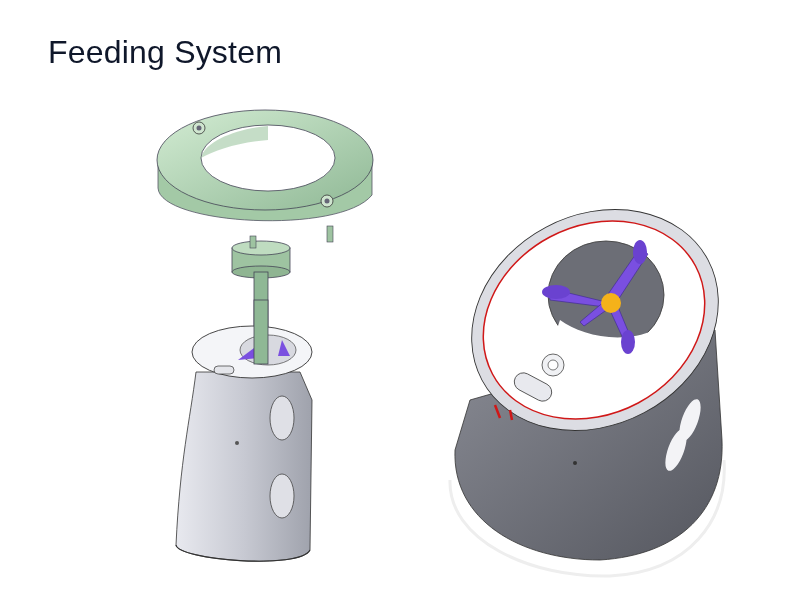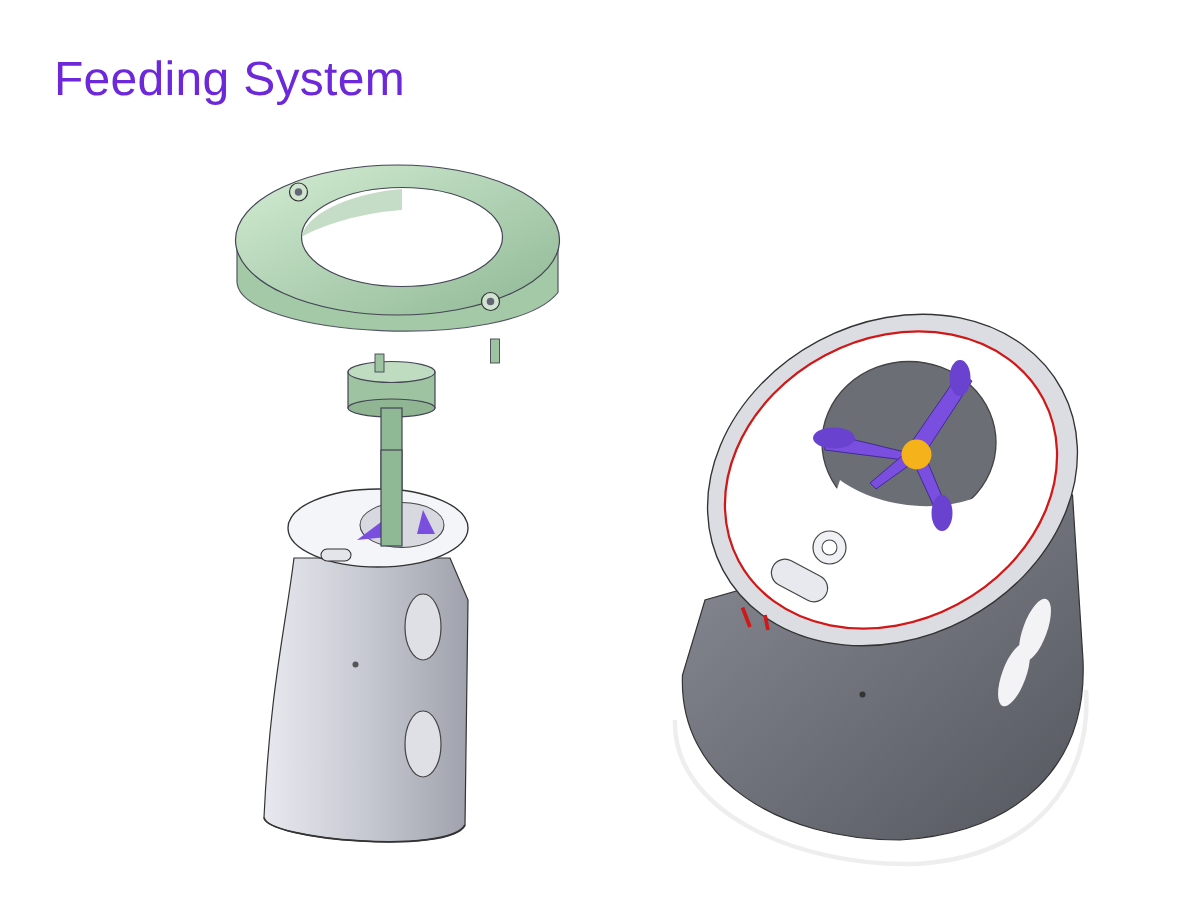--- a/index.html
+++ b/index.html
@@ -1,17 +1,17 @@
 <!DOCTYPE html>
 <html><head>
 <meta charset="utf-8">
 <style>
   html,body{margin:0;padding:0;background:#ffffff;}
   body{width:800px;height:600px;position:relative;overflow:hidden;font-family:"Liberation Sans",sans-serif;}
-  .title{position:absolute;left:36px;top:34px;font-size:32px;color:#6d28d9;letter-spacing:0.2px;}
+  .title{position:absolute;left:48px;top:34px;font-size:32px;color:#0f172a;letter-spacing:0.2px;}
   svg{position:absolute;left:0;top:0;}
 </style>
 </head>
 <body>
 
 <div class="title">Feeding System</div>
 
 <svg width="800" height="600" viewBox="0 0 800 600">
   <defs>
     <linearGradient id="grn" x1="0" y1="0" x2="1" y2="1">

